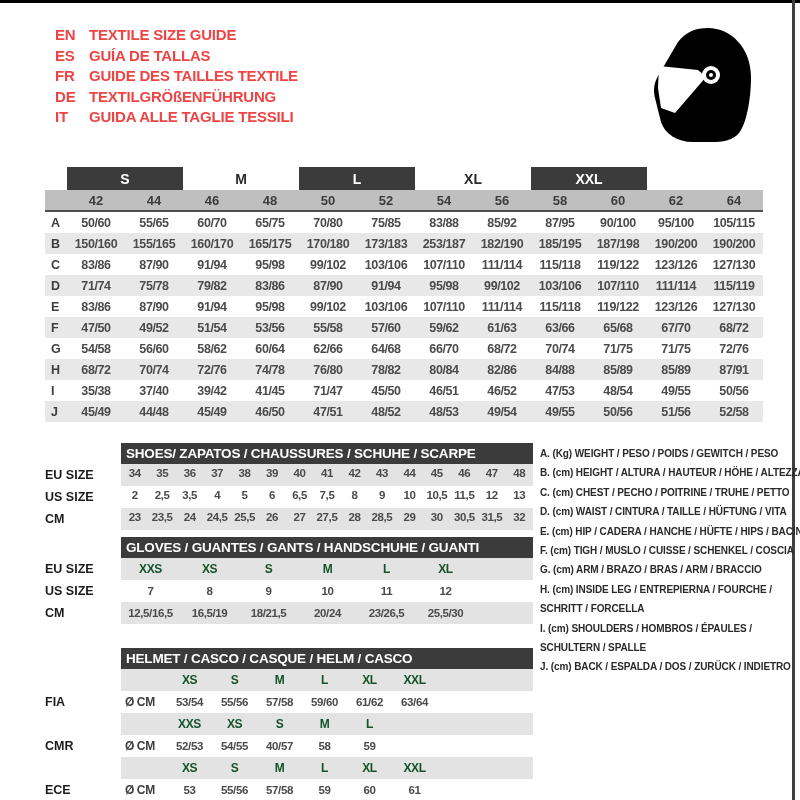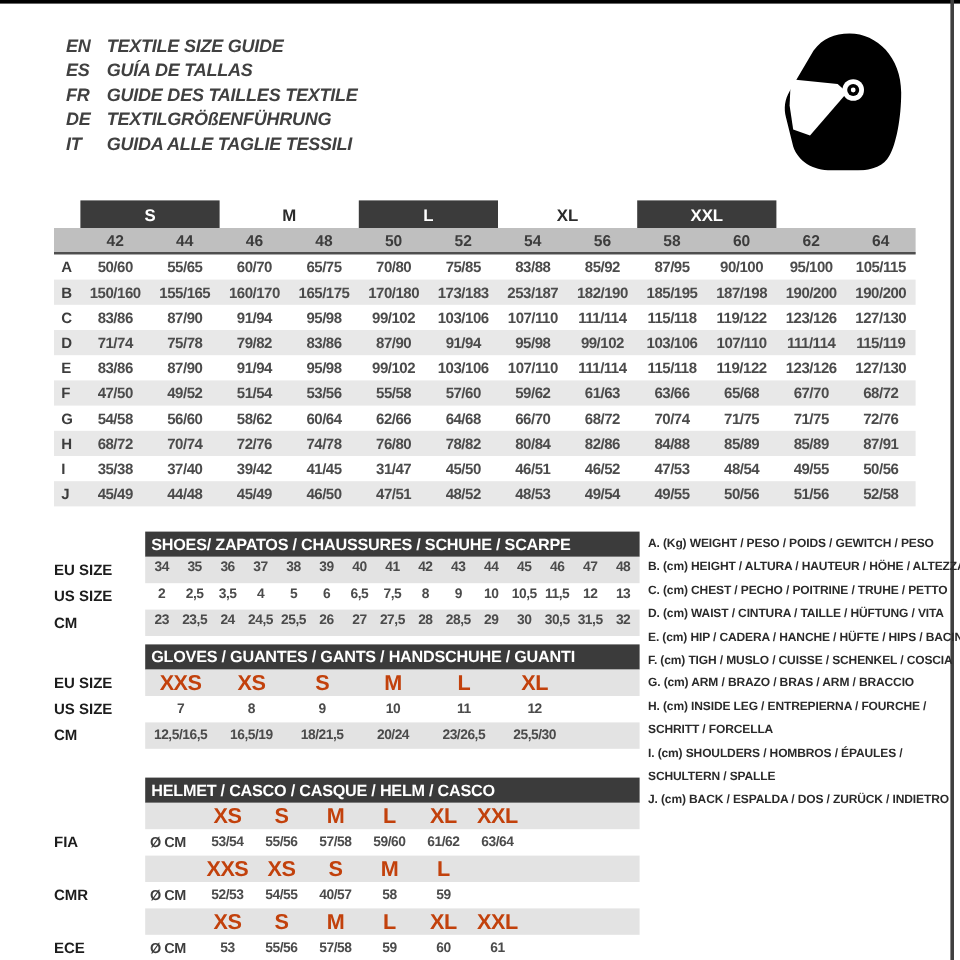--- a/index.html
+++ b/index.html
@@ -4,22 +4,22 @@
 <style>
   html,body{margin:0;padding:0;}
   body{width:800px;height:800px;position:relative;background:#ffffff;
        font-family:"Liberation Sans", sans-serif;overflow:hidden;}
 
   .top-line{position:absolute;left:0;top:0;width:800px;height:3px;background:#000;}
   .right-line{position:absolute;left:792px;top:0;width:3px;height:800px;background:#404040;}
 
   
   .lang{position:absolute;left:55px;top:26px;}
-  .lang-row{display:flex;height:20.5px;align-items:flex-end;font-size:15px;
-            font-weight:bold;color:#404040;letter-spacing:-0.2px;font-style:italic;}
+  .lang-row{display:flex;height:20.5px;align-items:flex-start;font-size:15px;
+            font-weight:bold;color:#ef4444;letter-spacing:-0.2px;}
   .lang-code{width:34px;}
 
   .helmet-icon{position:absolute;left:648px;top:26px;}
 
   
   .main-table{position:absolute;left:45px;top:167px;width:718px;font-weight:bold;}
   .m-grid{display:grid;grid-template-columns:22px repeat(12,1fr);}
   .grp-row{height:23px;}
   .grp-cell{display:flex;align-items:center;justify-content:center;font-size:14px;color:#2b2b2b;}
   .grp-cell.dark{background:#3b3b3b;color:#ffffff;}
@@ -37,21 +37,21 @@
   .sub-bar{margin-left:76px;height:21px;background:#3b3b3b;color:#ffffff;display:flex;
            align-items:center;padding-left:5px;font-size:13.5px;letter-spacing:-0.2px;box-sizing:border-box;}
   .sub-row{display:flex;height:22px;}
   .sub-label{width:76px;display:flex;align-items:center;font-size:12.5px;color:#1c1c1c;}
   .sub-cells{flex:1;display:grid;align-items:center;height:100%;}
   .sub-cells.shaded{background:#e3e3e3;}
   .cells-15{grid-template-columns:repeat(15,1fr);}
   .cells-gloves{grid-template-columns:repeat(6,59px) 1fr;}
   .cells-helmet{grid-template-columns:46px repeat(6,45px) 1fr;}
   .sub-cell{text-align:center;font-size:11.5px;color:#4b4b4b;letter-spacing:-0.4px;}
-  .size-name{font-size:18px;color:#c2410c;}
+  .size-name{font-size:12px;color:#14532d;}
   .prefix-cell{text-align:left;padding-left:4px;font-size:12px;color:#3d3d3d;}
 
   
   .legend{position:absolute;left:540px;top:444px;}
   .legend-line{height:19.4px;line-height:19.4px;white-space:nowrap;font-size:10px;
                font-weight:bold;color:#2a2a2a;letter-spacing:-0.1px;}
 </style>
 </head>
 <body>
 
@@ -234,21 +234,21 @@
       <div class="val-cell">85/89</div>
       <div class="val-cell">85/89</div>
       <div class="val-cell">87/91</div>
     </div>
     <div class="m-grid data-row">
       <div class="letter-cell">I</div>
       <div class="val-cell">35/38</div>
       <div class="val-cell">37/40</div>
       <div class="val-cell">39/42</div>
       <div class="val-cell">41/45</div>
-      <div class="val-cell">31/47</div>
+      <div class="val-cell">71/47</div>
       <div class="val-cell">45/50</div>
       <div class="val-cell">46/51</div>
       <div class="val-cell">46/52</div>
       <div class="val-cell">47/53</div>
       <div class="val-cell">48/54</div>
       <div class="val-cell">49/55</div>
       <div class="val-cell">50/56</div>
     </div>
     <div class="m-grid data-row stripe">
       <div class="letter-cell">J</div>

